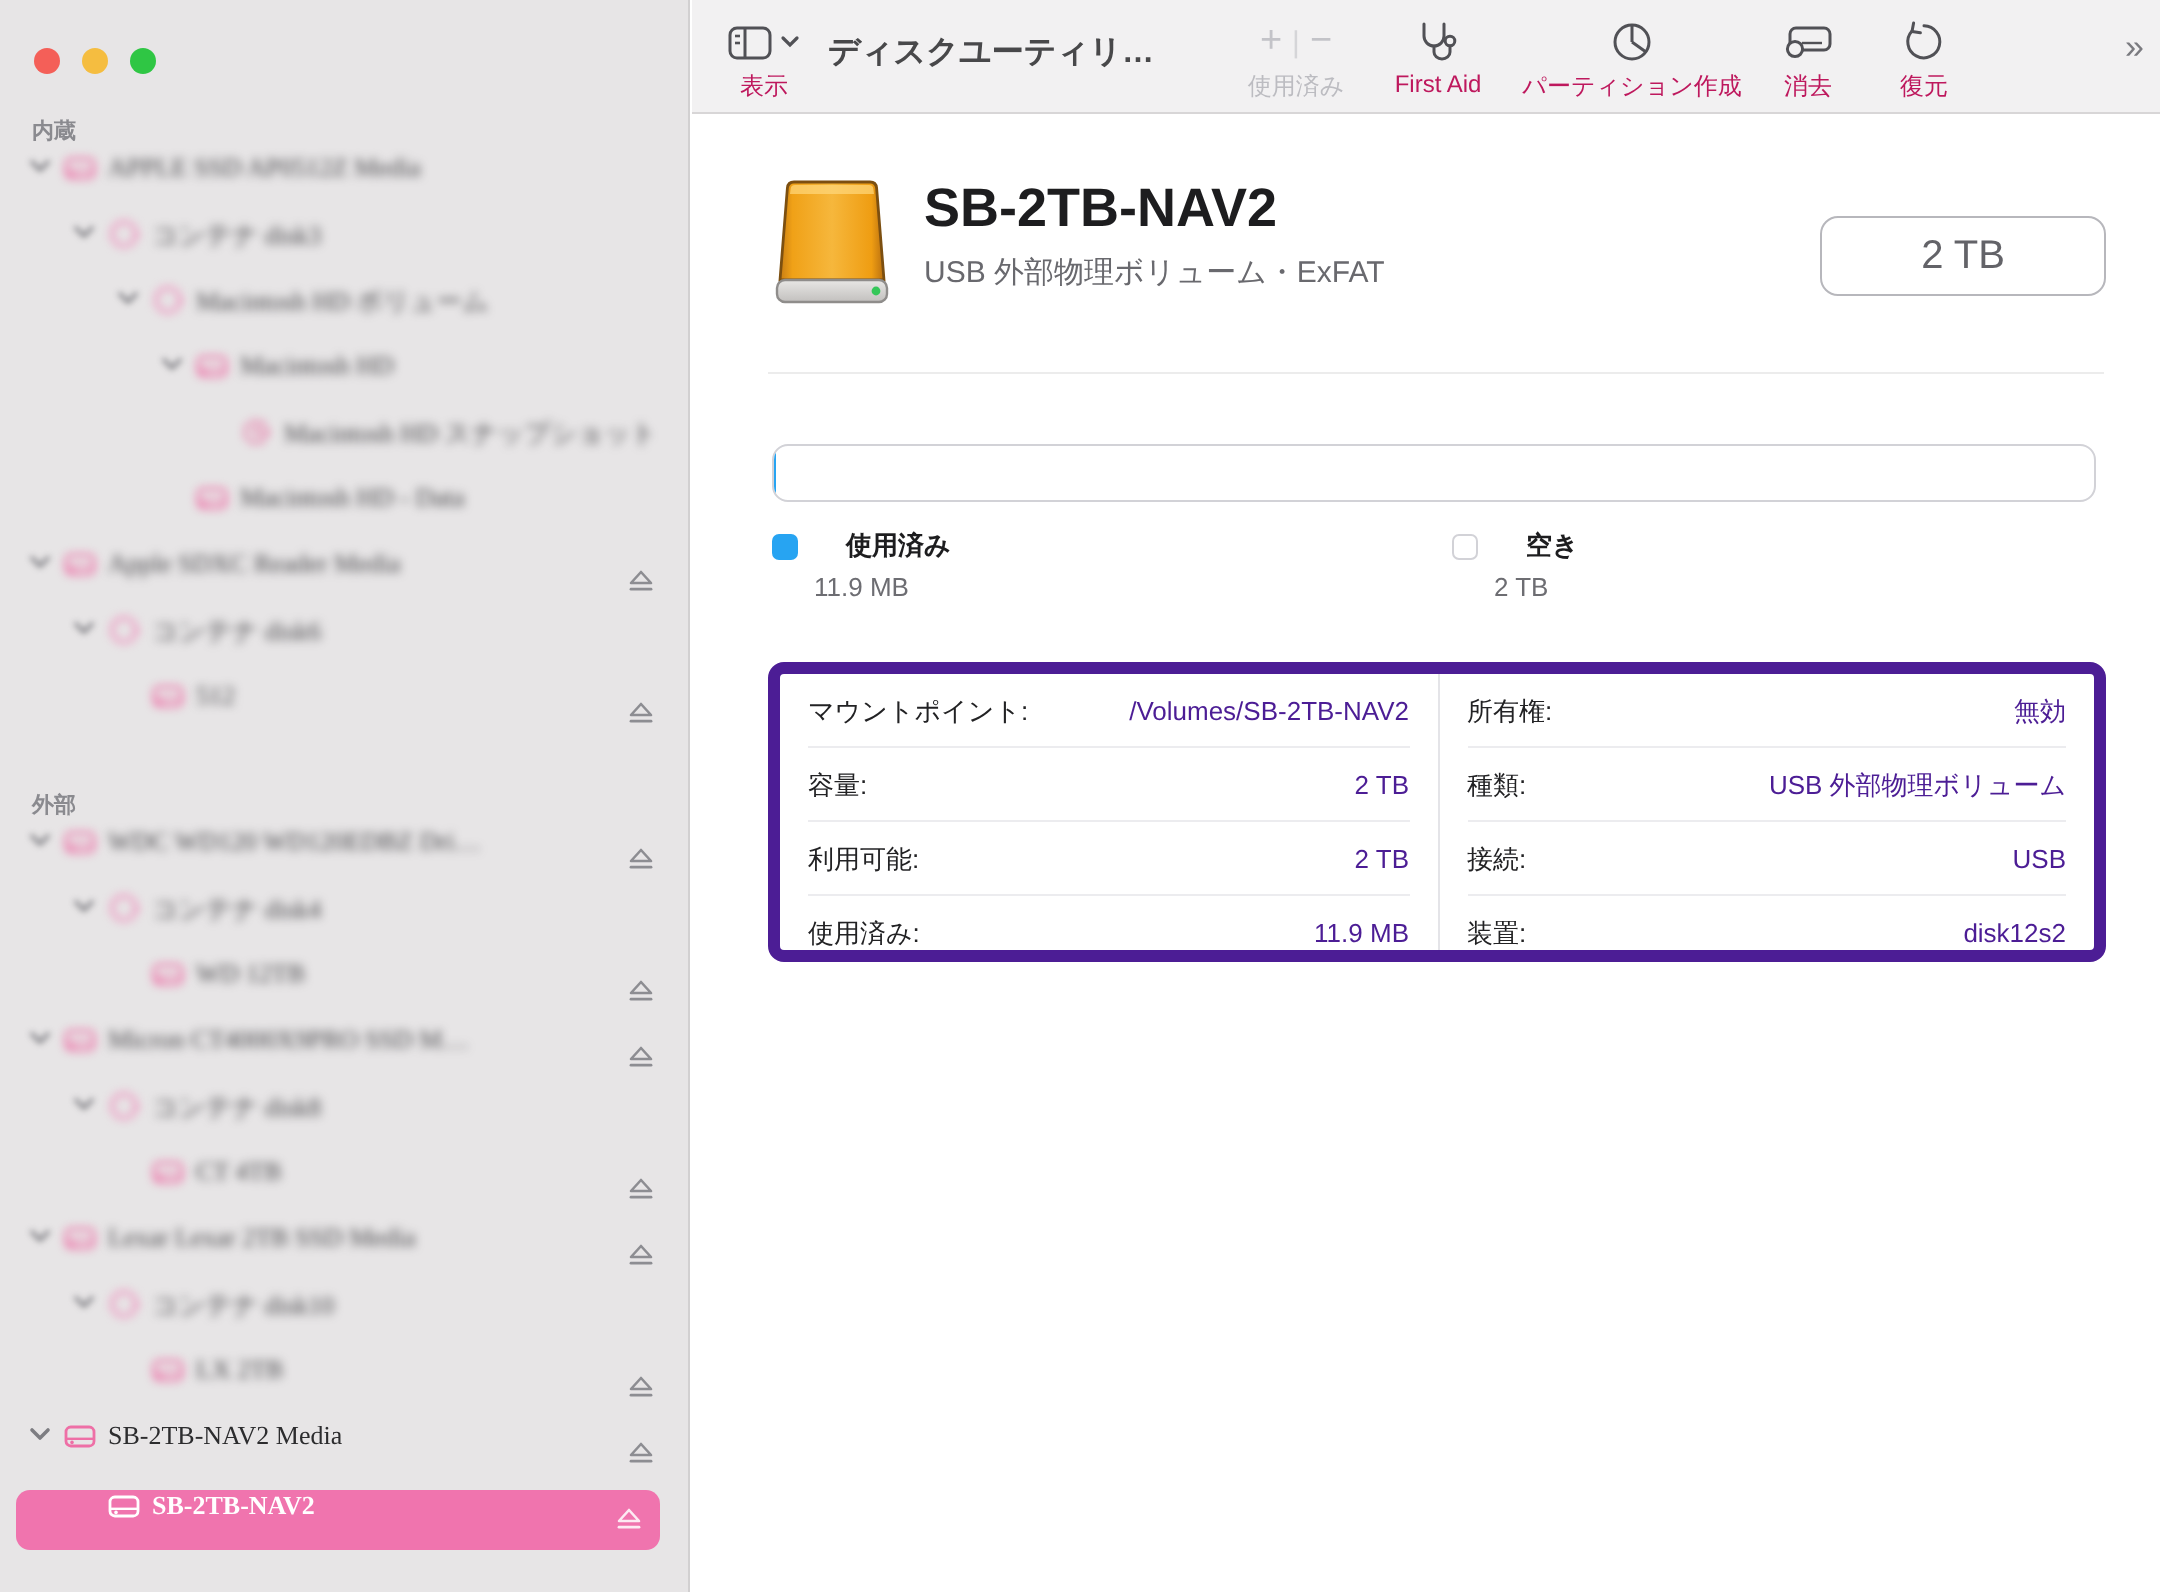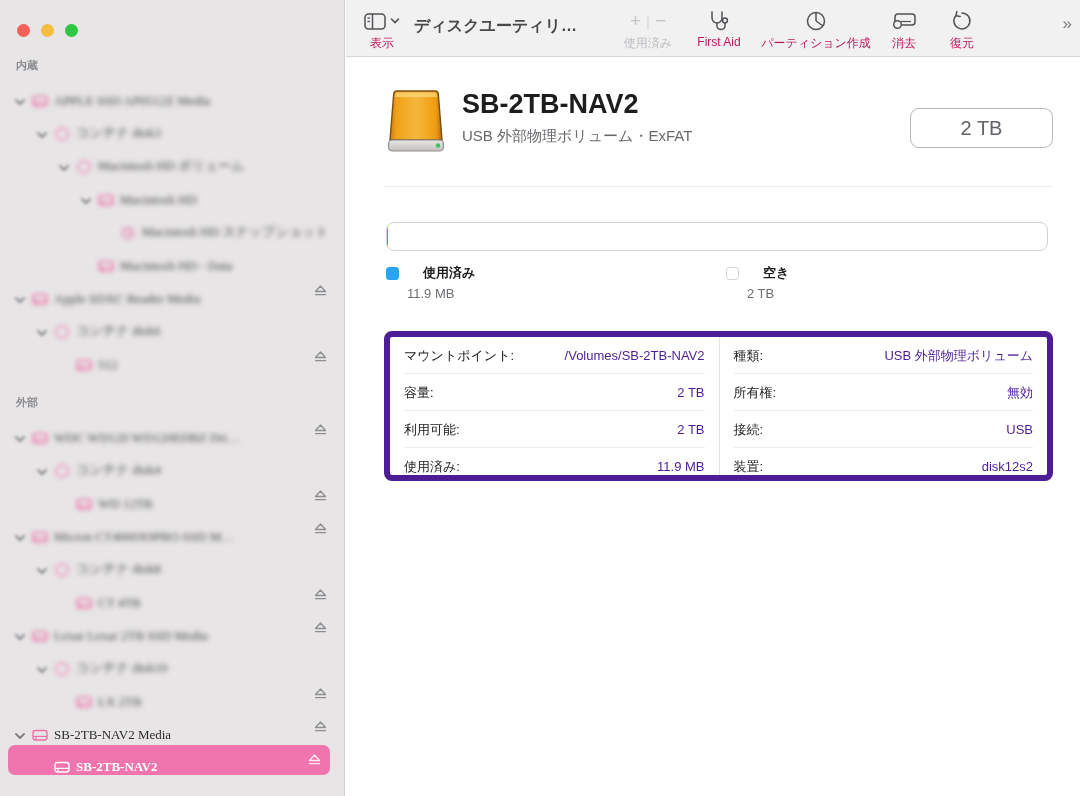--- a/index.html
+++ b/index.html
@@ -13,21 +13,21 @@
   .traffic { position:absolute; top:24px; left:17px; display:flex; gap:11px; }
   .traffic span { width:13px; height:13px; border-radius:50%; display:block; }
   .tl-red { background:#f45f58; }
   .tl-yellow { background:#f5bd40; }
   .tl-green { background:#2fc644; }
 
   .side-scroll { position:absolute; top:50px; left:0; right:0; }
   .section-header { height:26px; padding:8px 0 0 16px; font-size:11px;
     font-weight:bold; color:#8a8a8f; }
   .section-header.second { margin-top:14px; }
-  .srow { position:relative; height:33px; display:flex; align-items:flex-end; }
+  .srow { position:relative; height:33px; display:flex; align-items:flex-start; }
   .srow .chev { width:16px; display:flex; justify-content:center; flex:none; }
   .srow .sicon { width:24px; display:flex; justify-content:center; flex:none; }
   .srow .slabel { font-size:13px; color:#2c2c2e; white-space:nowrap;
     overflow:hidden; margin-left:2px; padding-right:30px; }
   .ind0 { padding-left:12px; } .ind1 { padding-left:34px; }
   .ind2 { padding-left:56px; } .ind3 { padding-left:78px; }
   .ind4 { padding-left:100px; }
   .eject { position:absolute; right:16px; top:9px; width:15px; height:15px; }
   .redacted .slabel { filter:blur(2.4px); color:#47474a; }
   .redacted .sicon svg { filter:blur(2.2px); }
@@ -556,26 +556,26 @@
             <span class="dlabel">利用可能:</span>
             <span class="dvalue">2 TB</span>
           </div>
           <div class="drow">
             <span class="dlabel">使用済み:</span>
             <span class="dvalue">11.9 MB</span>
           </div>
         </div>
         <div class="dcol right">
           <div class="drow">
+            <span class="dlabel">所有権:</span>
+            <span class="dvalue">無効</span>
+          </div>
+          <div class="drow">
             <span class="dlabel">種類:</span>
             <span class="dvalue">USB 外部物理ボリューム</span>
-          </div>
-          <div class="drow">
-            <span class="dlabel">所有権:</span>
-            <span class="dvalue">無効</span>
           </div>
           <div class="drow">
             <span class="dlabel">接続:</span>
             <span class="dvalue">USB</span>
           </div>
           <div class="drow">
             <span class="dlabel">装置:</span>
             <span class="dvalue">disk12s2</span>
           </div>
         </div>

